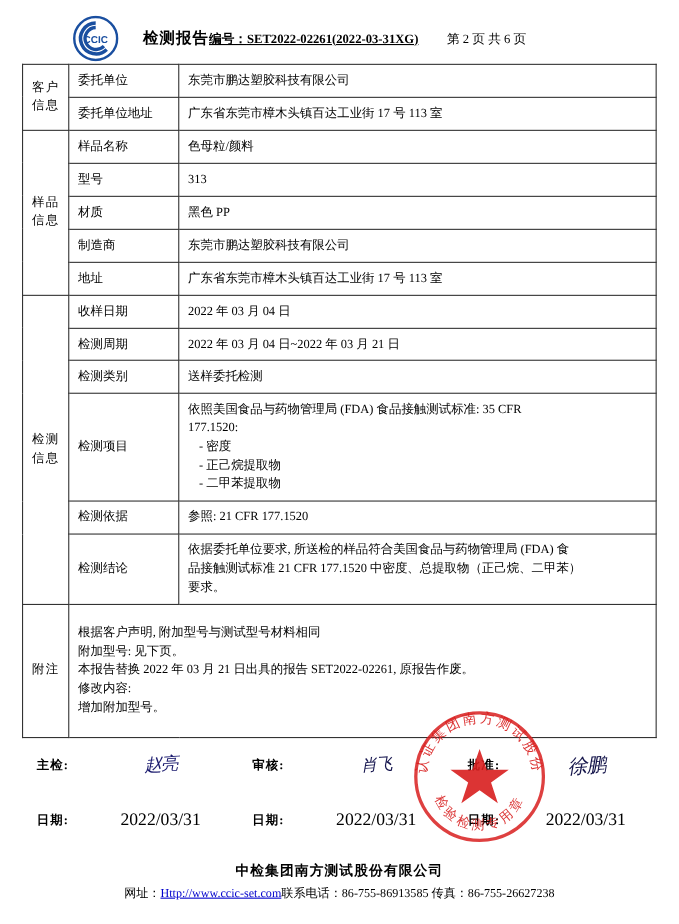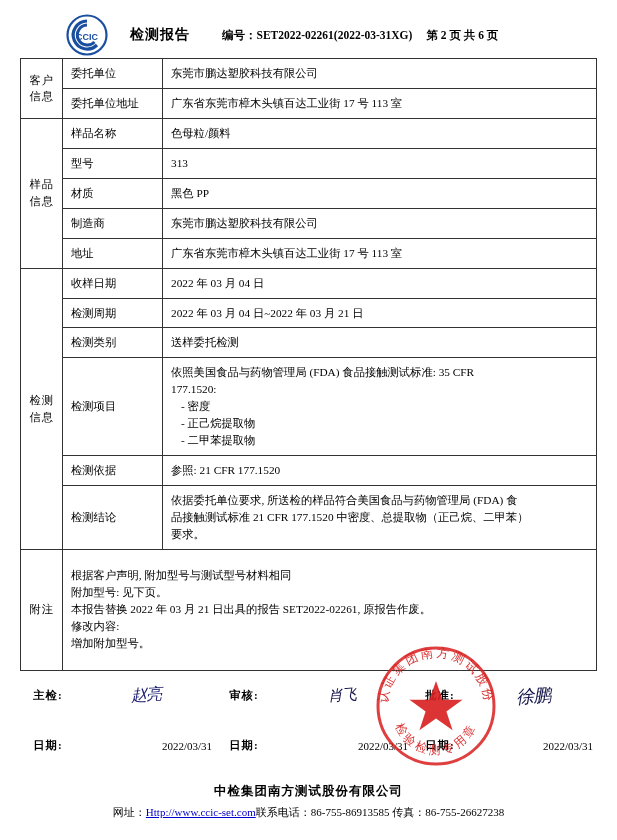--- a/index.html
+++ b/index.html
@@ -42,46 +42,46 @@
   .report-title {
     font-size: 14px;
     font-weight: bold;
     letter-spacing: 1px;
     margin-left: 22px;
     white-space: nowrap;
   }
   .report-no {
     font-size: 11.5px;
     font-weight: bold;
-    margin-left: 32px;
-    white-space: nowrap;
+    white-space: nowrap;
+    text-decoration: underline;
   }
   .page-no {
     font-size: 11.5px;
-    font-weight: bold;
-    margin-left: 14px;
+    font-weight: normal;
+    margin-left: 26px;
     white-space: nowrap;
   }
 
   
   table.main {
     width: 100%;
     border-collapse: collapse;
     table-layout: fixed;
     font-size: 11.3px;
   }
   table.main td {
     border: 1px solid #333;
     padding: 6px 8px;
     vertical-align: middle;
     line-height: 1.5;
   }
   td.cat {
     width: 40px;
-    text-align: right;
+    text-align: center;
     letter-spacing: 1px;
     padding: 4px 2px;
     margin-left: 42px;
   }
   td.cat .catline { display: block; }
   td.lbl {
     width: 96px;
     padding-left: 8px;
     white-space: nowrap;
   }
@@ -134,21 +134,21 @@
     font-family: "DejaVu Serif", serif;
     font-style: italic;
     font-size: 16px;
     color: #1a1a6e;
     letter-spacing: -1px;
     transform: rotate(-4deg);
     display: inline-block;
   }
   .hand.blue2 { color: #16164f; font-size: 15px; }
   .hand.big { font-size: 18px; color: #14144a; }
-  .date-val { font-size: 11px; text-align: right; }
+  .date-val { font-size: 16px; }
 
   
   .seal {
     position: absolute;
     right: 92px;
     bottom: -4px;
     width: 138px;
     height: 138px;
     pointer-events: none;
   }

